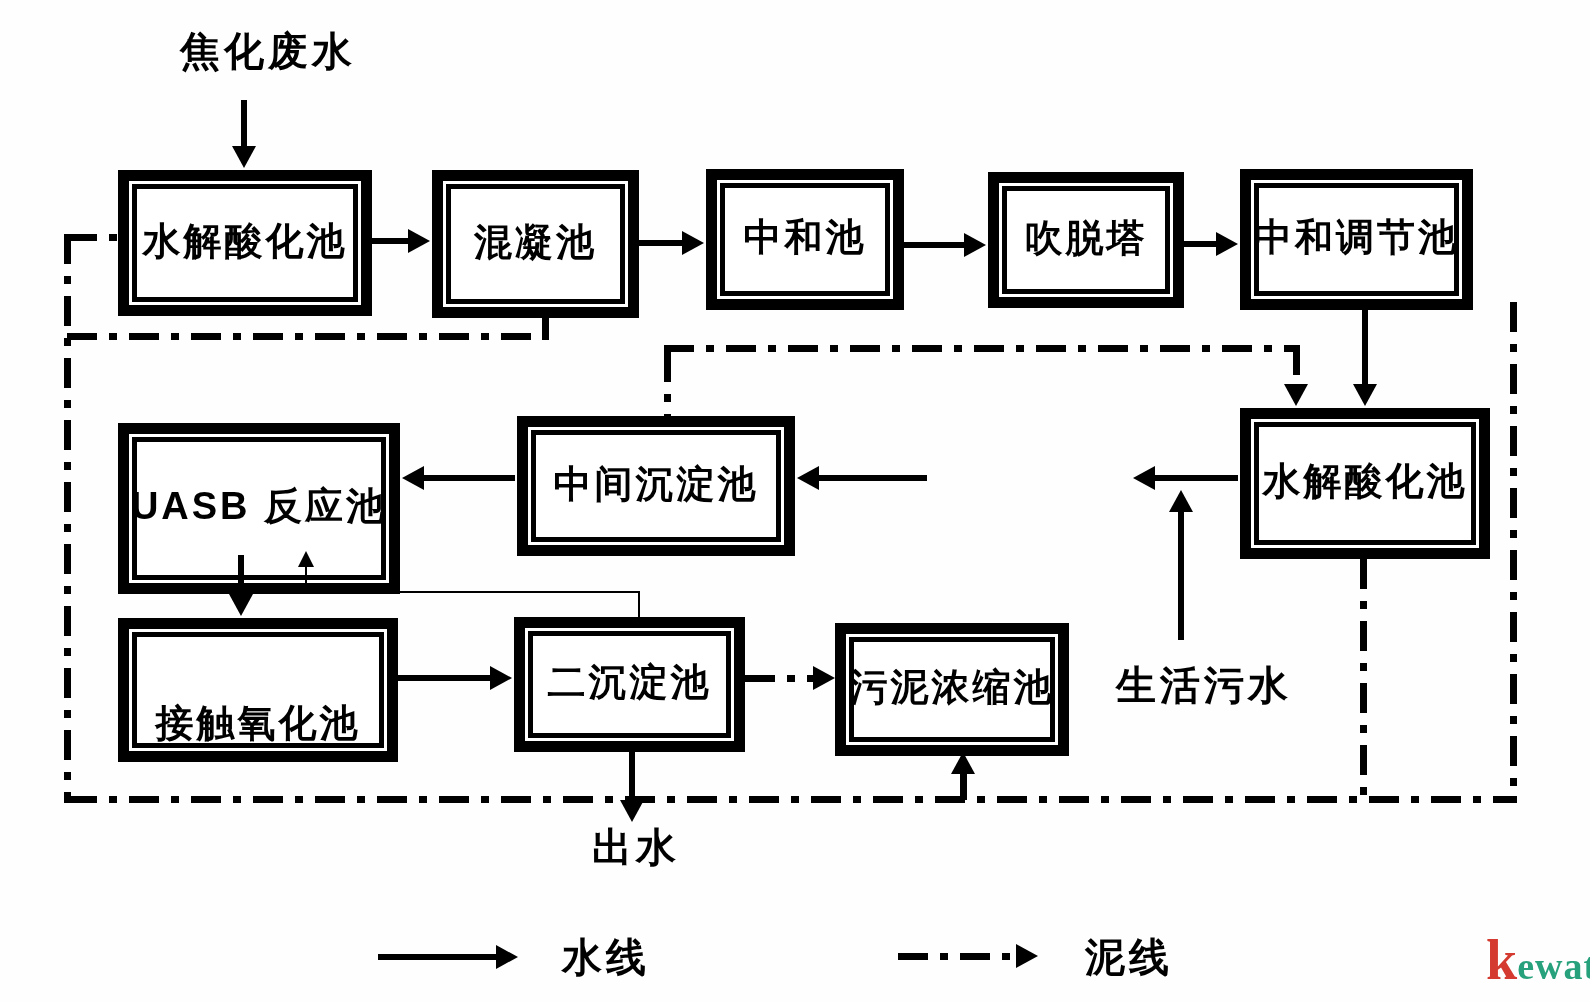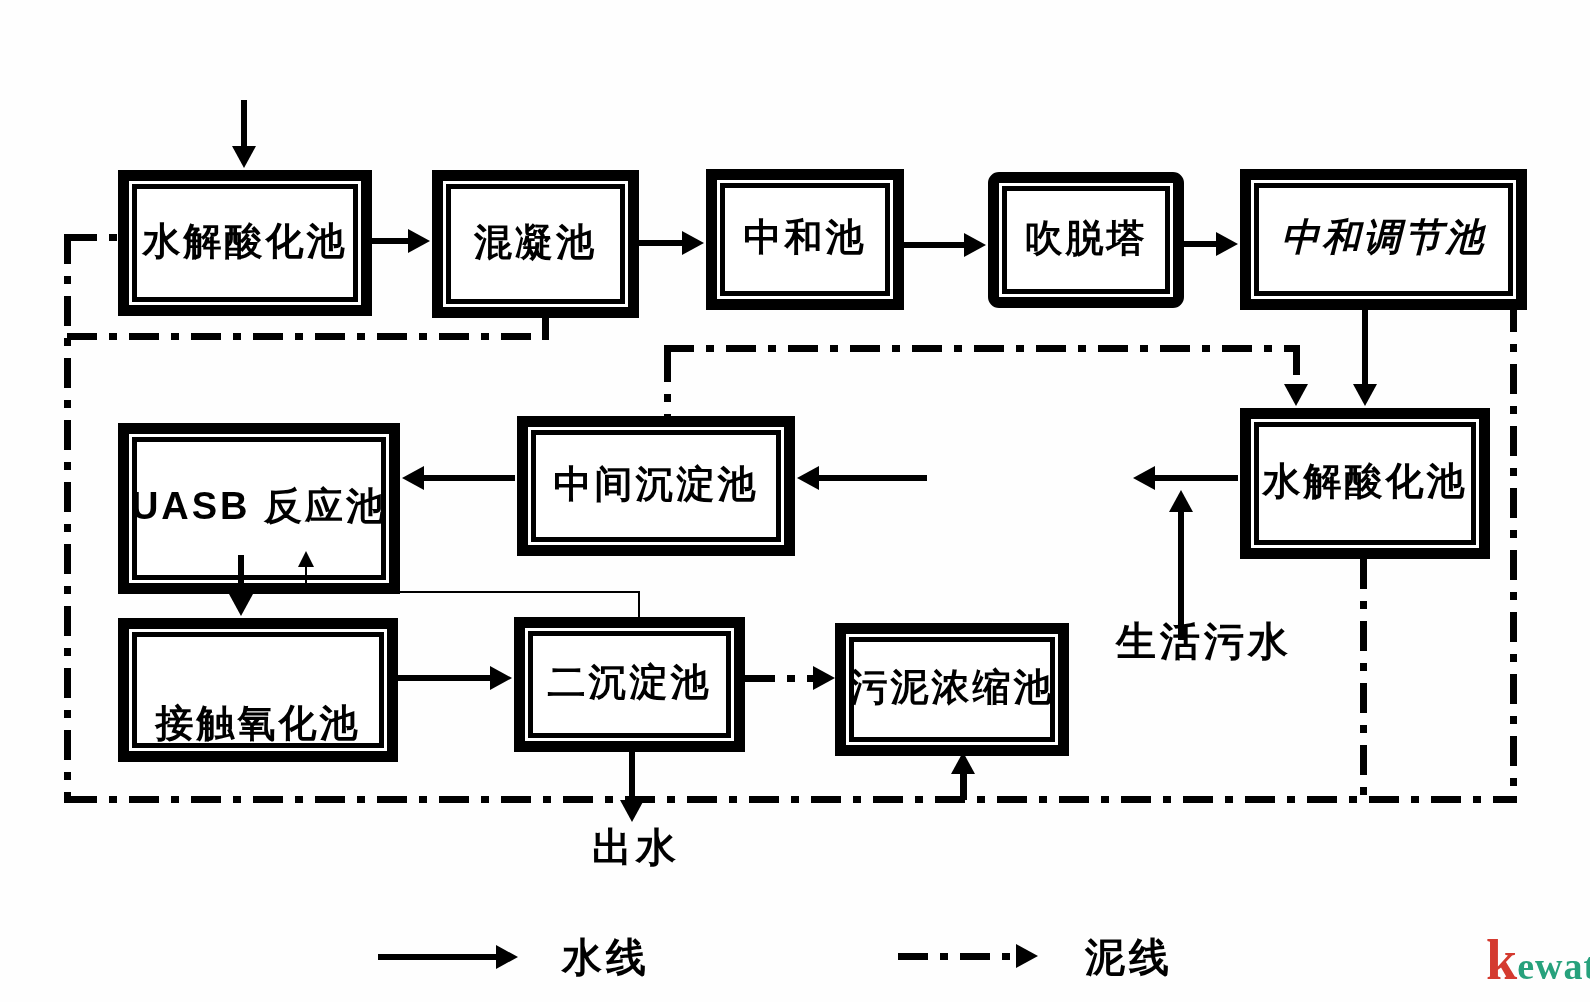--- a/index.html
+++ b/index.html
@@ -38,36 +38,37 @@
   .legend-label{position:absolute;font-size:40px;font-weight:bold;letter-spacing:4px;white-space:nowrap;}
   .logo{position:absolute;left:1486px;top:932px;font-family:"Liberation Serif",serif;font-weight:bold;white-space:nowrap;}
   .logo .lead{font-size:56px;color:#d43a2f;line-height:1;}
   .logo .rest{font-size:38px;color:#27a17c;letter-spacing:1px;}
 </style>
 </head>
 <body>
 
 <div class="diagram">
 
-  <div class="txt" style="left:1116px;top:614px;">生活污水</div>
+  <div class="txt" style="left:180px;top:24px;">焦化废水</div>
+  <div class="txt" style="left:1116px;top:658px;">生活污水</div>
   <div class="txt" style="left:592px;top:820px;">出水</div>
 
   <div class="node" style="left:118px;top:170px;width:254px;height:146px;">
     <span class="node-label">水解酸化池</span>
   </div>
   <div class="node" style="left:706px;top:169px;width:198px;height:141px;">
     <span class="node-label">中和池</span>
   </div>
   <div class="node" style="left:432px;top:170px;width:207px;height:148px;">
     <span class="node-label">混凝池</span>
   </div>
-  <div class="node" style="left:988px;top:172px;width:196px;height:136px;border-radius:11px;">
+  <div class="node" style="left:988px;top:172px;width:196px;height:136px;">
     <span class="node-label">吹脱塔</span>
   </div>
-  <div class="node" style="left:1240px;top:169px;width:287px;height:141px;font-style:italic;">
+  <div class="node" style="left:1240px;top:169px;width:233px;height:141px;">
     <span class="node-label">中和调节池</span>
   </div>
 
   <div class="node" style="left:1240px;top:408px;width:250px;height:151px;">
     <span class="node-label">水解酸化池</span>
   </div>
   <div class="node" style="left:517px;top:416px;width:278px;height:140px;">
     <span class="node-label">中间沉淀池</span>
   </div>
   <div class="node" style="left:118px;top:423px;width:282px;height:171px;">

